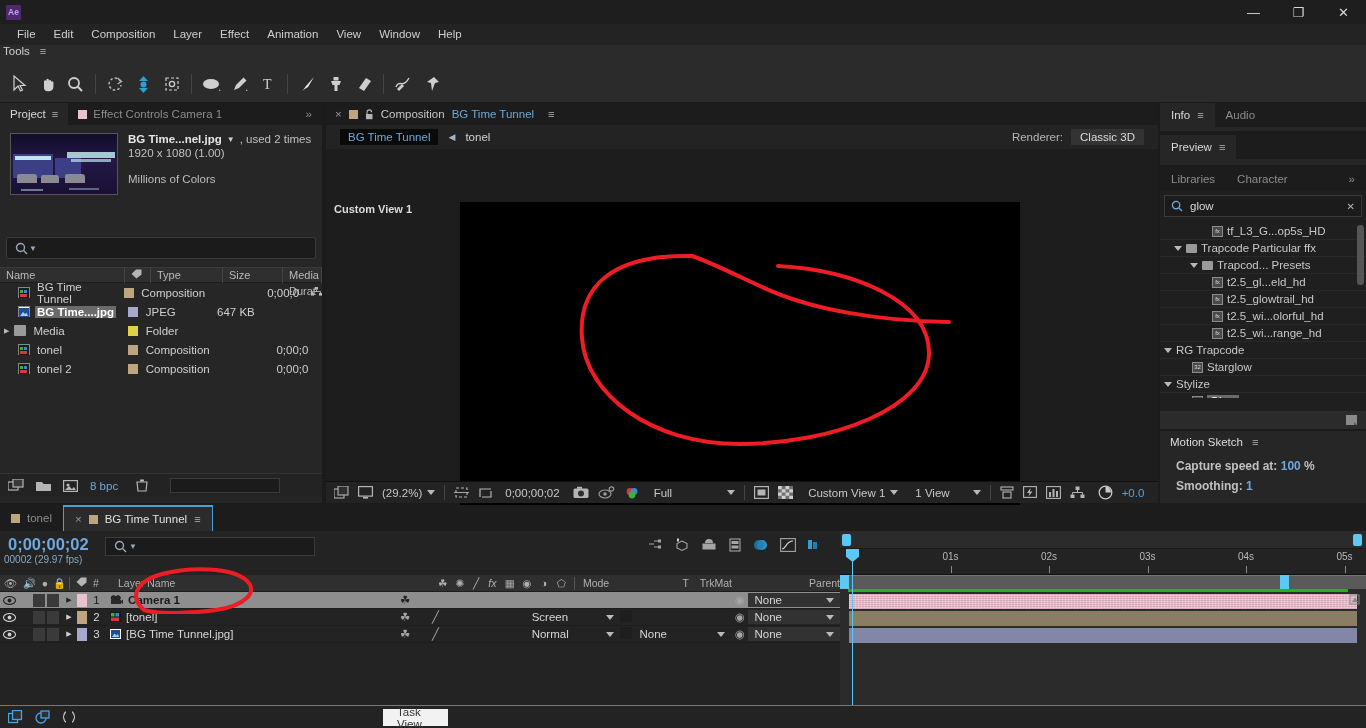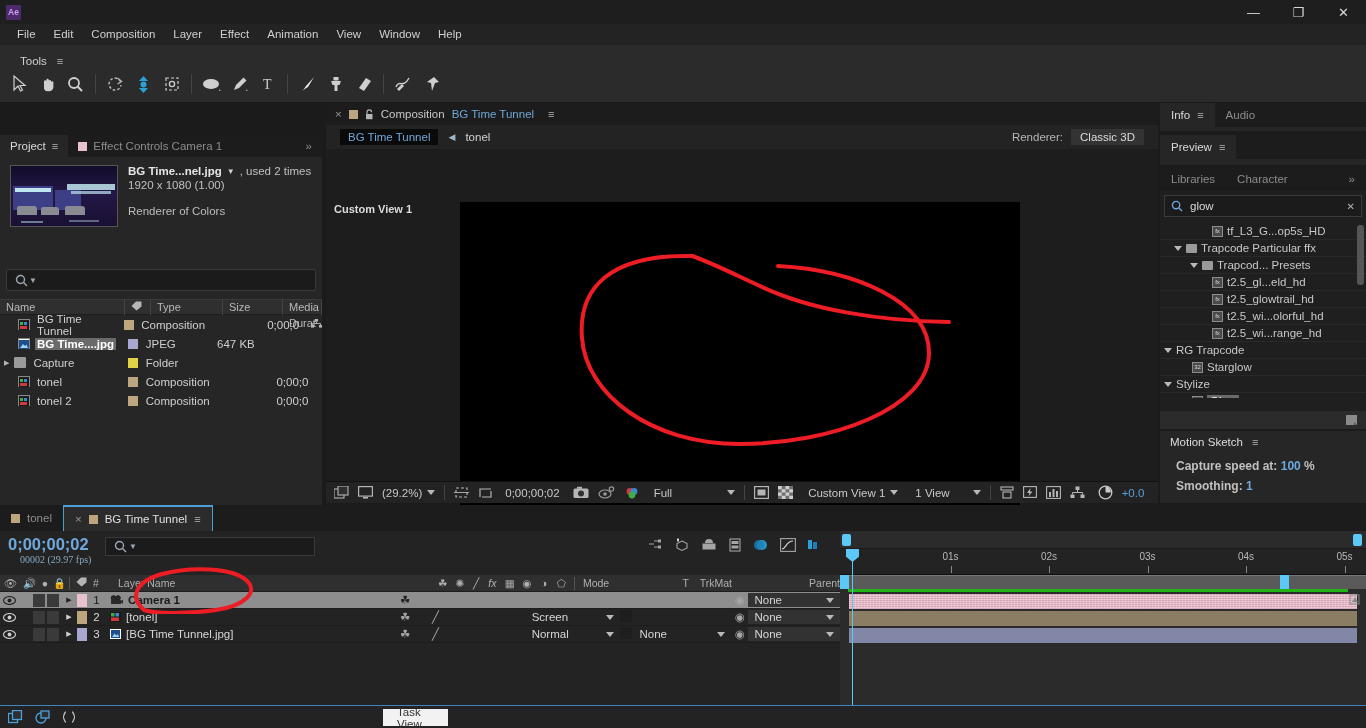--- a/index.html
+++ b/index.html
@@ -32,36 +32,36 @@
     position:absolute; left:0; top:24px; width:1366px; height:21px;
     background:#232323; display:flex; align-items:center; padding-left:8px;
   }
   .menu-item { padding:0 9px; font-size:11.5px; color:#cfcfcf; line-height:21px; }
 
   
   .toolspanel {
     position:absolute; left:0; top:45px; width:1366px; height:58px;
     background:#2b2b2b; border-bottom:1px solid #1a1a1a;
   }
-  .tools-header { display:flex; align-items:flex-end; height:22px; padding-left:20px; gap:10px; }
+  .tools-header { display:flex; align-items:flex-start; height:22px; padding-left:3px; gap:10px; }
   .tools-label { font-size:11.5px; color:#cfcfcf; }
   .hamburger { color:#b5b5b5; font-size:11px; letter-spacing:0; }
   .tools-row { display:flex; align-items:center; height:34px; padding-left:6px; gap:1px; }
   .tool { width:27px; height:28px; display:flex; align-items:center; justify-content:center; position:relative; }
   .tool svg { display:block; }
   .tsep { width:1px; height:20px; background:#444; margin:0 5px; }
 
   
   .panel { position:absolute; background:#262626; }
   .ptab { display:flex; align-items:center; gap:6px; padding:0 10px; color:#8c8c8c; }
   .ptab.active { background:#262626; color:#d8d8d8; }
   .ptab .sq { width:9px; height:9px; display:inline-block; }
 
   
-  #project-panel { left:0; top:103px; width:322px; height:400px; background:#262626;margin-top:32px; }
+  #project-panel { left:0; top:103px; width:322px; height:400px; background:#262626; }
   .proj-head { height:22px; background:#1c1c1c; display:flex; align-items:stretch; }
   .proj-body { padding:8px 10px 0 10px; display:flex; gap:10px; }
   .thumb {
     width:108px; height:62px; border:1px solid #555; flex:none;
     background:linear-gradient(180deg,#120b2a 0%, #231846 45%, #1a1033 100%);
     position:relative; overflow:hidden;
   }
   .thumb .bld { position:absolute; background:#3c3f86; }
   .thumb .lite { position:absolute; background:#bfe6ef; }
   .thumb .car { position:absolute; background:#8a8a92; border-radius:2px 3px 0 0; }
@@ -140,21 +140,21 @@
   .sk-row { font-size:12px; color:#c0c0c0; padding-left:16px; margin-top:6px;font-weight:bold;}
   .sk-val { color:#6fa8dc; }
 
   
   #timeline { position:absolute; left:0; top:505px; width:1366px; height:200px; background:#232323; }
   .tl-tabs { height:26px; background:#1c1c1c; display:flex; align-items:stretch; font-size:11.5px;}
   .tl-tab { display:flex; align-items:center; gap:7px; padding:0 11px; color:#8c8c8c; }
   .tl-tab.active { background:#2b2b2b; color:#e0e0e0; border-top:2px solid #4a9fd8; border-left:1px solid #4a9fd8; border-right:1px solid #4a9fd8;}
   .tl-head { position:absolute; left:0; top:26px; width:840px; height:44px; background:#232323;}
   .tc { font-size:16.5px; color:#6fa8dc; font-weight:bold; padding-left:8px; padding-top:4px;}
-  .tc-sub { font-size:10px; color:#8aa8c0; padding-left:20px;font-family:Liberation Serif, serif;}
+  .tc-sub { font-size:10px; color:#8aa8c0; padding-left:4px;}
   .tl-search { position:absolute; left:105px; top:6px; width:210px; height:19px; background:#1b1b1b; border:1px solid #3a3a3a; display:flex;align-items:center;padding-left:8px;}
   .tl-icons { position:absolute; left:648px; top:6px; display:flex; gap:11px; align-items:center;}
 
   .lay-head { position:absolute; left:0; top:70px; width:840px; height:17px; background:#2f2f2f;
      display:flex; align-items:center; font-size:10.5px; color:#b0b0b0; border-bottom:1px solid #1d1d1d;}
   .lay-rows { position:absolute; left:0; top:87px; width:840px; }
   .lrow { height:17px; display:flex; align-items:center; font-size:11.5px; color:#d6d6d6; border-bottom:1px solid #1d1d1d;}
   .lrow.sel { background:#8e8e8e; color:#1a1a1a; }
   .eye { width:22px; display:flex; justify-content:center; }
   .lbox { width:14px; height:13px; background:#3a3a3a; margin-right:2px; }
@@ -324,21 +324,21 @@
         <div class="lite" style="left:10px;top:55px;width:22px;height:2px;opacity:.5;"></div>
         <div class="lite" style="left:58px;top:54px;width:30px;height:2px;opacity:.4;"></div>
       </div>
       <div>
         <div style="display:flex;align-items:center;gap:5px;">
           <span class="meta-name">BG Time...nel.jpg</span>
           <span style="font-size:8px;color:#cfcfcf;">▼</span>
           <span style="font-size:11.5px;color:#c0c0c0;">, used 2 times</span>
         </div>
         <div class="meta-line">1920 x 1080 (1.00)</div>
-        <div class="meta-line2">Renderer of Colors</div>
+        <div class="meta-line2">Millions of Colors</div>
       </div>
     </div>
 
     <div class="searchrow">
       <svg width="13" height="13" viewBox="0 0 13 13">
           <circle cx="5.5" cy="5.5" r="4" fill="none" stroke="#9aa7b4" stroke-width="1.4"></circle>
           <line x1="8.6" y1="8.6" x2="12" y2="12" stroke="#9aa7b4" stroke-width="1.4"></line>
         </svg>
       <span style="font-size:8px;color:#9aa7b4;margin-left:1px;">▼</span>
     </div>
@@ -388,21 +388,21 @@
             <span class="swatch" style="background:#a7a7cf"></span>
           </div>
           <div class="c-type">JPEG</div>
           <div class="c-size">647 KB</div>
           <div class="c-dur"></div>
         </div>
         <div class="prow">
           <div class="c-name" style="padding-left: 4px;">
             <span style="font-size:7px;color:#b5b5b5;">▶</span>
             <span class="micon" style="border:0;background:#9a9a9a;border-radius:1px;"></span>
-            <span class="pname-box">Capture</span>
+            <span class="pname-box">Media</span>
           </div>
           <div class="c-swatch">
             <span class="swatch" style="background:#e0d246"></span>
           </div>
           <div class="c-type">Folder</div>
           <div class="c-size"></div>
           <div class="c-dur"></div>
         </div>
         <div class="prow">
           <div class="c-name">

